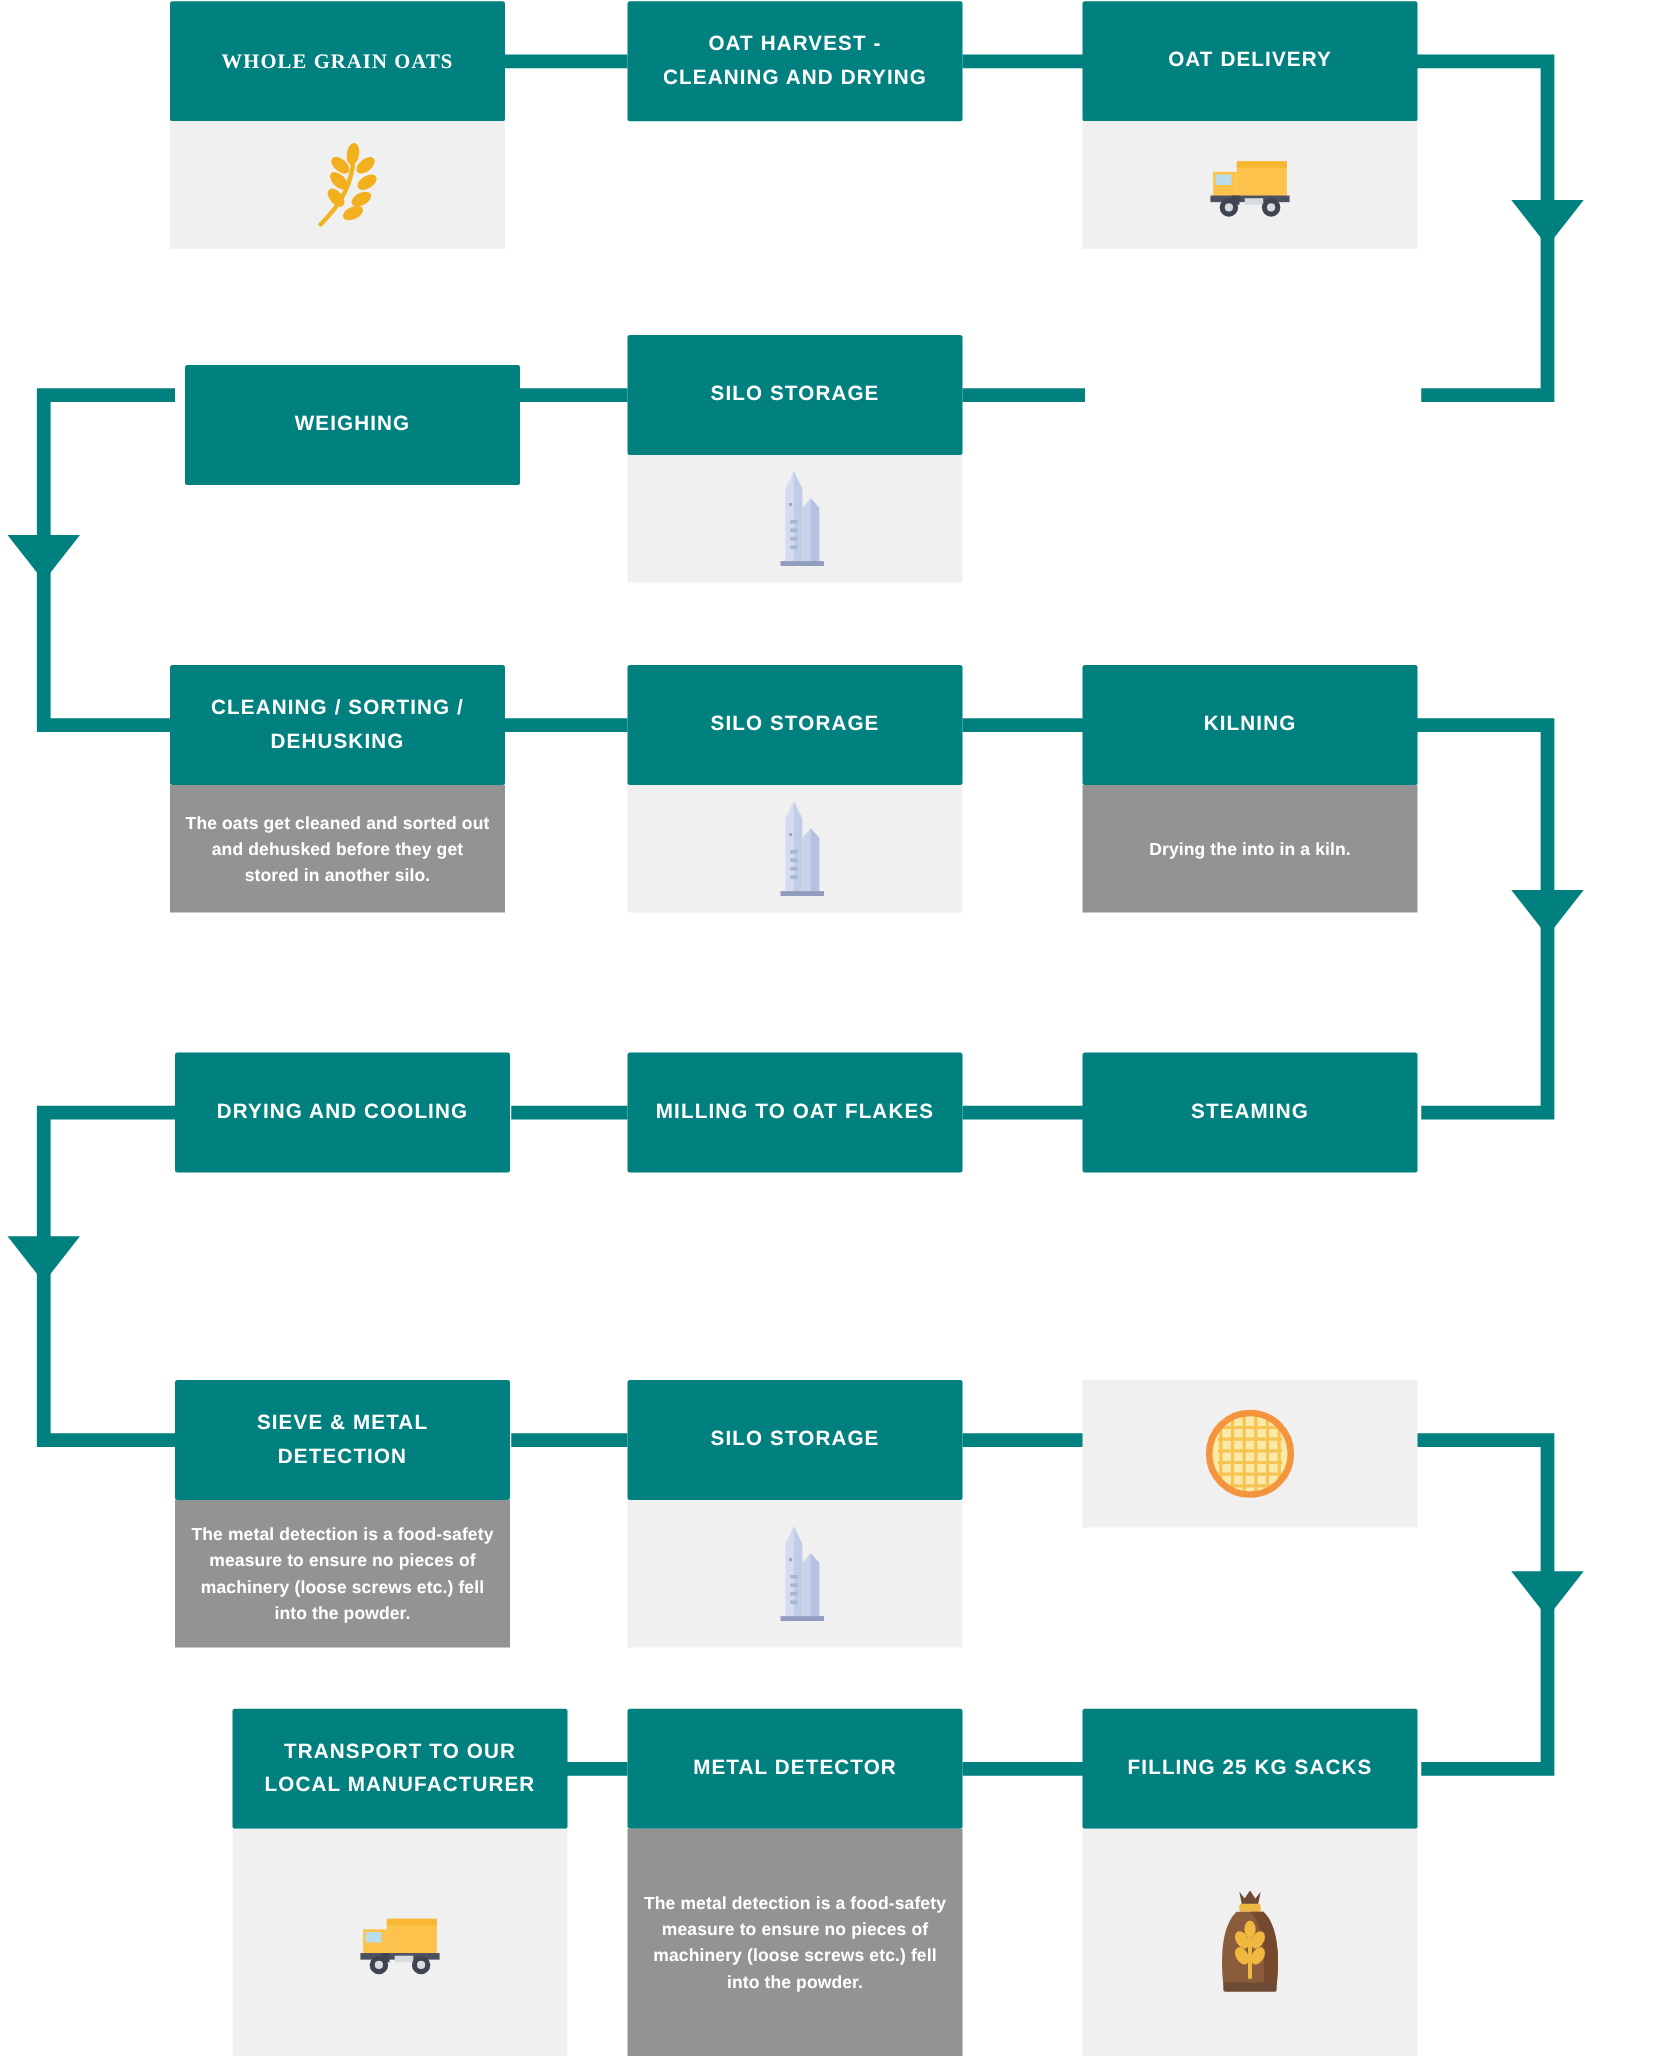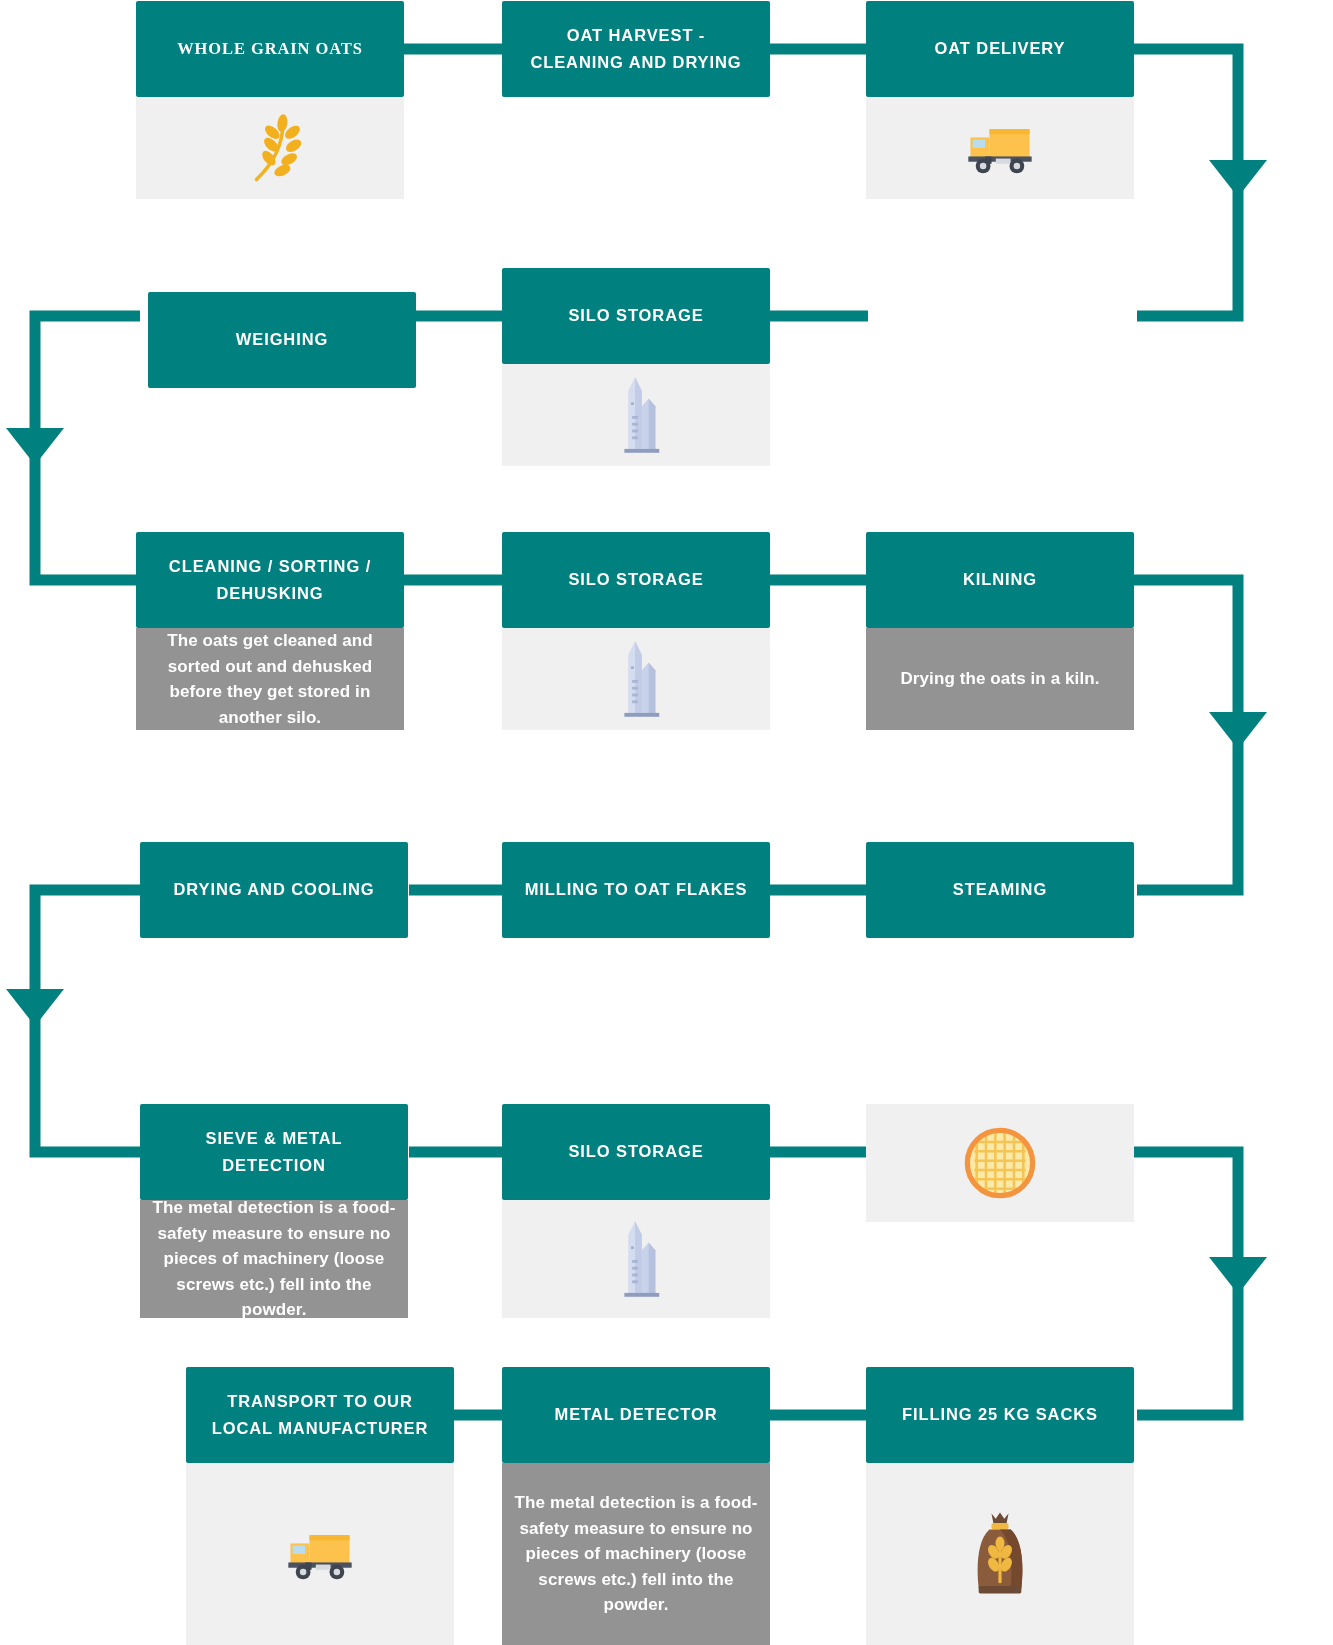--- a/index.html
+++ b/index.html
@@ -57,21 +57,21 @@
     background: #f0f0f0;
     height: 102px;
     display: flex;
     align-items: center;
     justify-content: center;
     box-sizing: border-box;
   }
   .node-body.desc {
     background: #939393;
     color: #ffffff;
-    font-size: 17px;
+    font-size: 14px;
     font-weight: bold;
     line-height: 1.5;
     text-align: center;
     padding: 8px 12px;
     letter-spacing: 0.1px;
   }
   .icon-wrap {
     width: 76px;
     height: 76px;
     display: flex;
@@ -233,21 +233,21 @@
             <rect x="28" y="65" width="6" height="3"></rect>
           </g>
           <rect x="20" y="78" width="36" height="4" fill="#8f9cbd"></rect>
         </svg>
       </span>
     </div>
   </div>
 
   <div class="node" style="left:866px; top:532px;">
     <div class="node-head">KILNING</div>
-    <div class="node-body desc">Drying the oats in a kiln.</div>
+    <div class="node-body desc">Drying the into in a kiln.</div>
   </div>
 
   <div class="node" style="left:140px; top:842px;justify-content:flex-end;">
     <div class="node-head">DRYING AND COOLING</div>
 
   </div>
 
   <div class="node" style="left:502px; top:842px;">
     <div class="node-head">MILLING TO OAT FLAKES</div>
 

